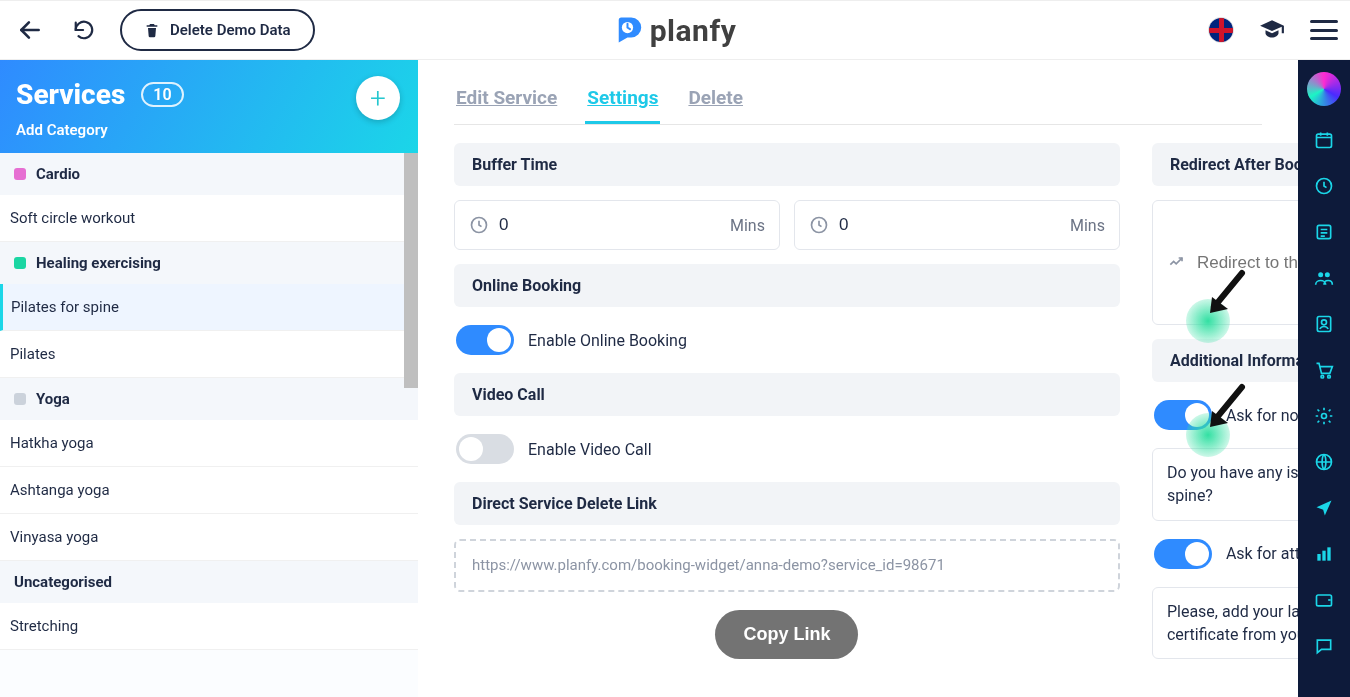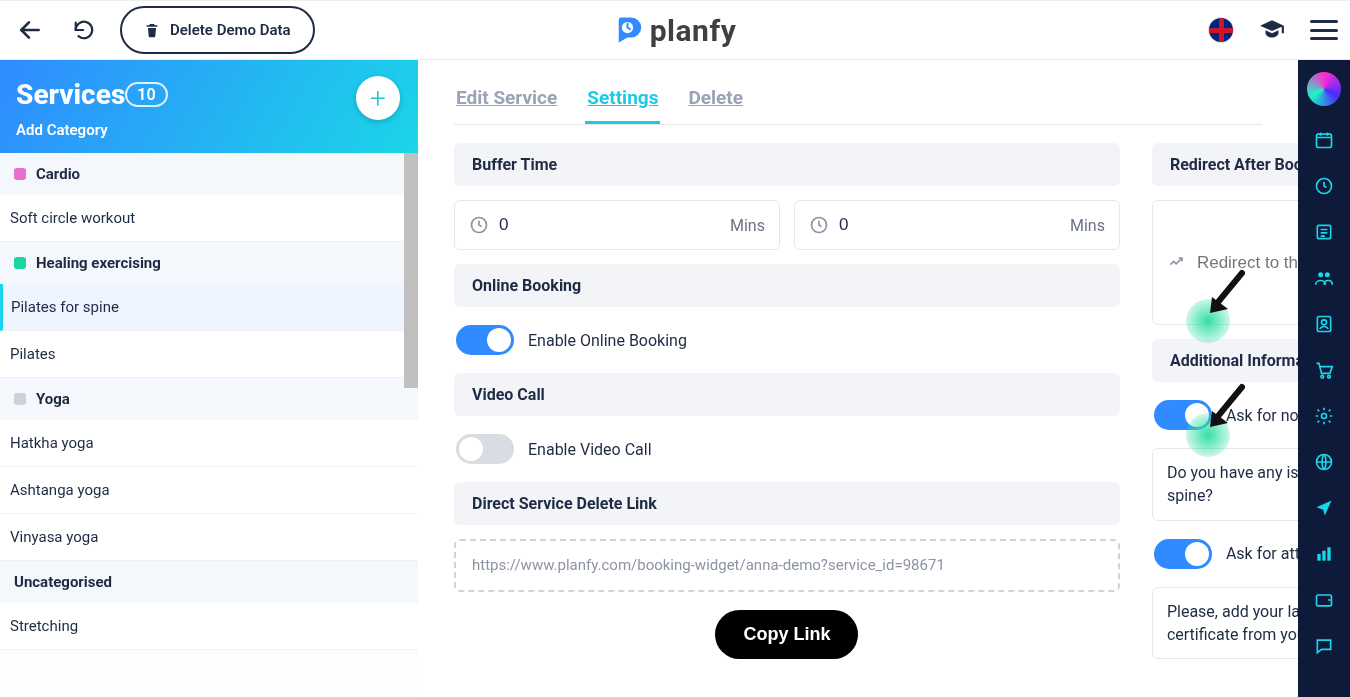--- a/index.html
+++ b/index.html
@@ -1,39 +1,39 @@
 <!DOCTYPE html>
 <html><head>
 <meta charset="utf-8">
 <style>
   * { box-sizing: border-box; margin: 0; padding: 0; }
   html, body { width: 1350px; height: 697px; font-family: -apple-system, BlinkMacSystemFont, "Segoe UI", Roboto, Arial, sans-serif; color: #1f2a44; background:#fff; overflow:hidden; }
   
   .topbar { height: 60px; border-top:1px solid #eee; border-bottom: 1px solid #eee; display:flex; align-items:center; padding: 0 12px; position:relative; }
   .topbar .left { display:flex; align-items:center; gap:18px; }
   .icon-btn { width:36px; height:36px; display:flex; align-items:center; justify-content:center; cursor:pointer; color:#1f2a44; }
-  .delete-demo { border:2px solid #1f2a44; border-radius: 24px; height:48px; padding:0 22px; display:flex; align-items:center; gap:10px; font-weight:600; font-size:15px; cursor:pointer; }
+  .delete-demo { border:2px solid #1f2a44; border-radius: 24px; height:42px; padding:0 22px; display:flex; align-items:center; gap:10px; font-weight:600; font-size:15px; cursor:pointer; }
   .topbar .brand { position:absolute; left:50%; transform:translateX(-50%); display:flex; align-items:center; gap:6px; }
   .brand-text { font-size:30px; font-weight:700; color:#404040; letter-spacing:.5px; }
   .brand-logo { width:30px; height:30px; }
   .topbar .right { margin-left:auto; display:flex; align-items:center; gap:20px; }
   .flag { width:26px; height:26px; border-radius:50%; overflow:hidden; position:relative; background:#fff; border:1px solid #ddd; }
   .flag::before { content:""; position:absolute; inset:0; background:
      linear-gradient(#cf142b,#cf142b) center/100% 5px no-repeat,
      linear-gradient(#cf142b,#cf142b) center/5px 100% no-repeat,
      linear-gradient(#00247d,#00247d); }
   .hamburger { width:28px; height:20px; display:flex; flex-direction:column; justify-content:space-between; cursor:pointer;}
   .hamburger span { height:3px; background:#1f2a44; border-radius:2px; }
 
   
   .body { display:flex; height: 637px; }
   
   .sidebar { width: 418px; display:flex; flex-direction:column; }
   .sidebar-header { background: linear-gradient(120deg,#2f8bff 0%, #1bd6e8 100%); color:#fff; position:relative; }
-  .sidebar-header .title-row { display:flex; align-items:center; gap:0; padding:18px 16px 10px; }
+  .sidebar-header .title-row { display:flex; align-items:center; gap:16px; padding:18px 16px 10px; }
   .sidebar-header h1 { font-size:28px; font-weight:800; }
   .count-badge { border:2px solid rgba(255,255,255,.85); border-radius:14px; padding:1px 10px; font-size:16px; font-weight:600; }
   .fab { position:absolute; right:18px; top:16px; width:44px; height:44px; border-radius:50%; background:#fff; color:#25c7cf; display:flex; align-items:center; justify-content:center; font-size:28px; font-weight:300; box-shadow:0 2px 6px rgba(0,0,0,.2); cursor:pointer;}
   .add-cat { padding:0 16px 14px; font-size:15px; font-weight:600; cursor:pointer; }
   .svc-list { background:#fbfdff; flex:1; overflow-y:auto; position:relative; }
   .svc-list::-webkit-scrollbar { width:14px; }
   .svc-list::-webkit-scrollbar-thumb { background:#c7c7c7; }
   .track-fake { position:absolute; right:0; top:0; width:14px; height:235px; background:#bfbfbf; }
   .cat { padding:12px 14px; font-weight:700; font-size:15px; display:flex; align-items:center; gap:10px; background:#f4f7fb; }
   .cat .dot { width:12px; height:12px; border-radius:3px; }
@@ -52,21 +52,21 @@
   .row { display:flex; gap:14px; }
   .field { flex:1; border:1px solid #e3e6ec; border-radius:6px; height:50px; display:flex; align-items:center; padding:0 14px; gap:10px; color:#6b7385; font-size:16px; }
   .field input { border:none; outline:none; flex:1; font-size:17px; color:#1f2a44; background:transparent; }
   .suffix { color:#6b7385; }
   .toggle-row { display:flex; align-items:center; gap:14px; font-size:16px; padding:4px 2px; }
   .toggle { width:58px; height:30px; border-radius:16px; position:relative; background:#d9dde3; cursor:pointer; flex-shrink:0; }
   .toggle .knob { position:absolute; top:3px; left:3px; width:24px; height:24px; border-radius:50%; background:#fff; transition:.15s; }
   .toggle.on { background:#2f8bff; }
   .toggle.on .knob { left:31px; }
   .dashed { border:2px dashed #cfd4db; border-radius:6px; padding:14px 16px; color:#8c94a4; font-size:15px; line-height:1.4; word-break:break-all; }
-  .copy-btn { align-self:center; background:#000000; color:#fff; border:none; border-radius:26px; padding:14px 28px; font-size:18px; font-weight:700; cursor:pointer; margin-top:4px;}
+  .copy-btn { align-self:center; background:#737373; color:#fff; border:none; border-radius:26px; padding:14px 28px; font-size:18px; font-weight:700; cursor:pointer; margin-top:4px;}
   textarea.ta { width:100%; border:1px solid #e3e6ec; border-radius:6px; padding:12px 14px; font-size:16px; resize:none; font-family:inherit; color:#1f2a44; line-height:1.45; }
   .redir-icon { color:#6b7385; }
 
   
   .rail { width:52px; background:#0d1a3a; display:flex; flex-direction:column; align-items:center; gap:22px; padding:12px 0; }
   .rail .orb { width:34px; height:34px; border-radius:50%; background:conic-gradient(#ff2bd1,#4a2bff,#1bf5c5,#ff2bd1); cursor:pointer; }
   .rail .ricon { color:#1bd6e8; cursor:pointer; display:flex; align-items:center; justify-content:center; width:24px; height:24px; font-size:18px; }
 
   
   .hl { position:absolute; width:44px; height:44px; border-radius:50%; background:radial-gradient(circle,#33e0a3 0%, rgba(51,224,163,.25) 70%, transparent 75%); pointer-events:none; }

